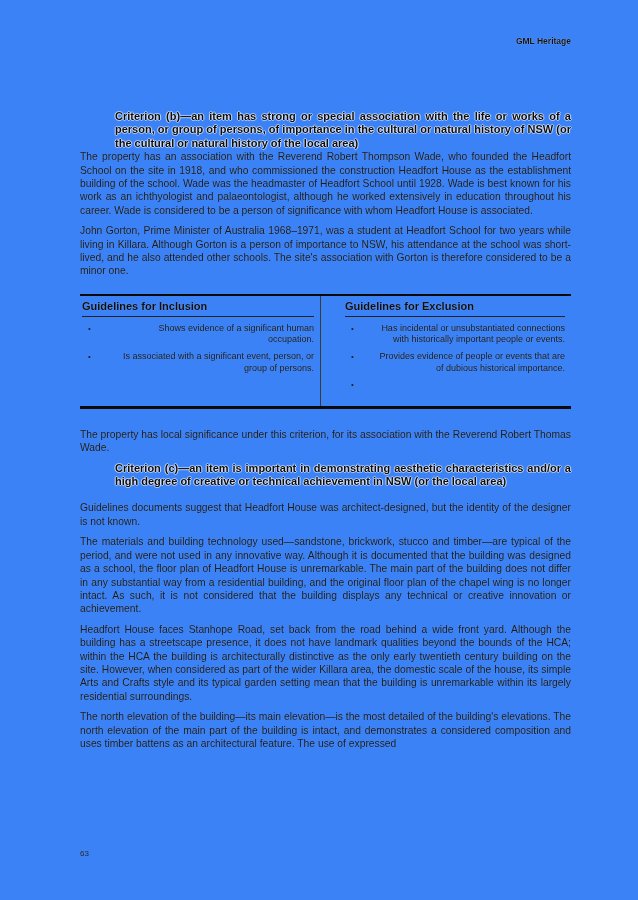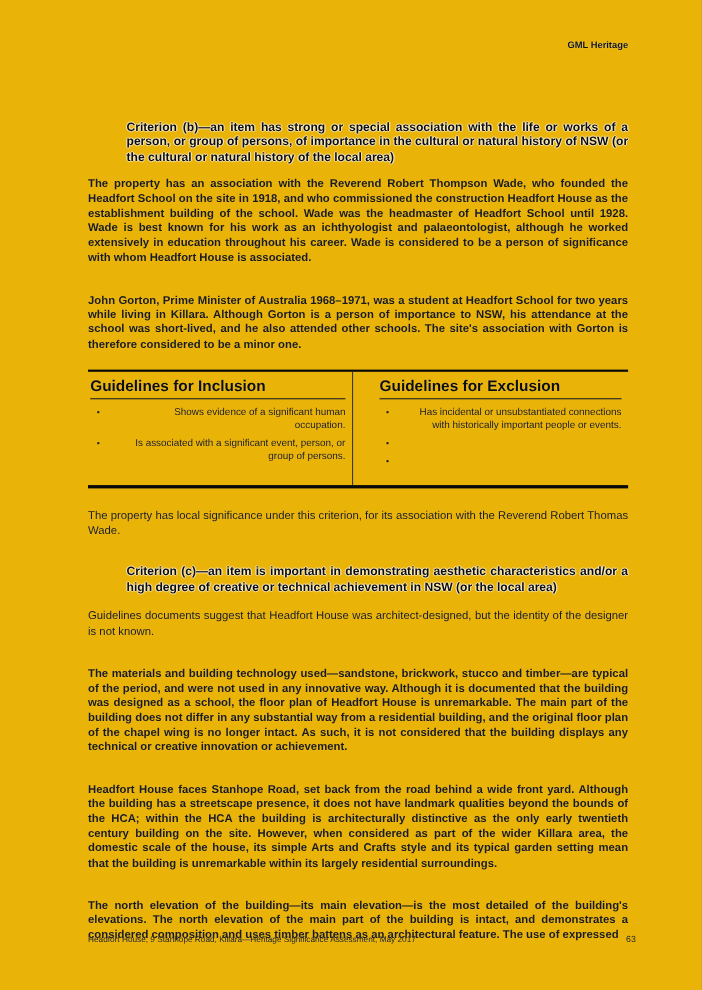--- a/index.html
+++ b/index.html
@@ -5,21 +5,21 @@
   html,body{margin:0;padding:0;}
   body{
     width:638px;height:900px;
     background:#6f6f6f;
     font-family:"Liberation Sans", sans-serif;
     -webkit-font-smoothing:antialiased;
   }
   .page{
     position:relative;
     width:638px;height:900px;
-    background:#eab308;
+    background:#3b82f6;
     overflow:hidden;
     color:#161616;
   }
   .brand{
     position:absolute;top:36px;right:67px;
     font-size:8.5px;font-weight:bold;color:#101010;
     text-shadow:0 0 1px rgba(255,255,255,.6);
   }
   .main{
     position:absolute;top:110px;left:80px;width:491px;
@@ -33,32 +33,32 @@
                 0 0 2px rgba(255,255,255,.55);
     text-align:justify;
   }
   .body-para{
     margin:0;
     font-size:10.3px;line-height:13.4px;
     text-align:justify;
     color:#1a1a1a;
     text-shadow:0 0 1px rgba(255,255,255,.22);
   }
-  .mt11{margin-top:11px;font-weight:bold;} .mt9{margin-top:25px;font-weight:bold;} .mt13{margin-top:13px;} .mt19{margin-top:19px;}
+  .mt11{} .mt9{margin-top:7px;} .mt13{margin-top:13px;} .mt19{margin-top:19px;}
   .gtable{
     margin-top:16px;
     display:grid;
     grid-template-columns:240px 251px;
     border-top:2px solid #0a0a0a;
     border-bottom:3px solid #0a0a0a;
   }
   .gcol{padding:0 6px 10px 2px;}
   .gcol.right{border-left:1px solid #3a3a3a;padding-left:24px;}
   .ghead{
-    font-size:14px;font-weight:bold;color:#0d0d0d;
+    font-size:11px;font-weight:bold;color:#0d0d0d;
     padding:4px 0 4px 0;
     border-bottom:1px solid #222;
     text-shadow:0 0 1px rgba(255,255,255,.4);
   }
   .gitems{padding-top:6px;}
   .gitem{
     display:flex;
     font-size:9px;line-height:11.6px;
     margin-bottom:5px;
     color:#1a1a1a;
@@ -109,20 +109,21 @@
       </div>
       <div class="gcol right">
         <div class="ghead">Guidelines for Exclusion</div>
         <div class="gitems">
           <div class="gitem">
             <span class="bullet">•</span>
             <span class="gtext">Has incidental or unsubstantiated connections with historically important people or events.</span>
           </div>
           <div class="gitem">
             <span class="bullet">•</span>
+            <span class="gtext">Provides evidence of people or events that are of dubious historical importance.</span>
           </div>
           <div class="gitem">
             <span class="bullet">•</span>
           </div>
         </div>
       </div>
     </div>
 
     <p class="body-para mt19">The property has local significance under this criterion, for its association with the Reverend Robert Thomas Wade.</p>
 
@@ -132,17 +133,16 @@
 
     <p class="body-para mt9">The materials and building technology used—sandstone, brickwork, stucco and timber—are typical of the period, and were not used in any innovative way. Although it is documented that the building was designed as a school, the floor plan of Headfort House is unremarkable. The main part of the building does not differ in any substantial way from a residential building, and the original floor plan of the chapel wing is no longer intact. As such, it is not considered that the building displays any technical or creative innovation or achievement.</p>
 
     <p class="body-para mt9">Headfort House faces Stanhope Road, set back from the road behind a wide front yard. Although the building has a streetscape presence, it does not have landmark qualities beyond the bounds of the HCA; within the HCA the building is architecturally distinctive as the only early twentieth century building on the site. However, when considered as part of the wider Killara area, the domestic scale of the house, its simple Arts and Crafts style and its typical garden setting mean that the building is unremarkable within its largely residential surroundings.</p>
 
     <p class="body-para mt9">The north elevation of the building—its main elevation—is the most detailed of the building's elevations. The north elevation of the main part of the building is intact, and demonstrates a considered composition and uses timber battens as an architectural feature. The use of expressed</p>
 
   </div>
 
   <div class="footer">
-    <span class="ftext">Headfort House, 9 Stanhope Road, Killara—Heritage Significance Assessment, May 2017</span>
     <span class="pagenum">63</span>
   </div>
 
 </div>
 
 </body></html>

